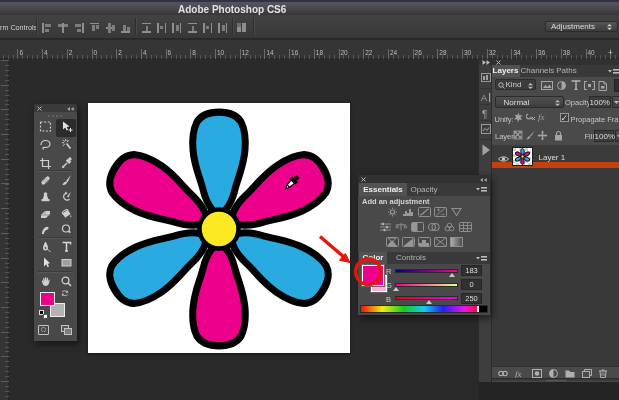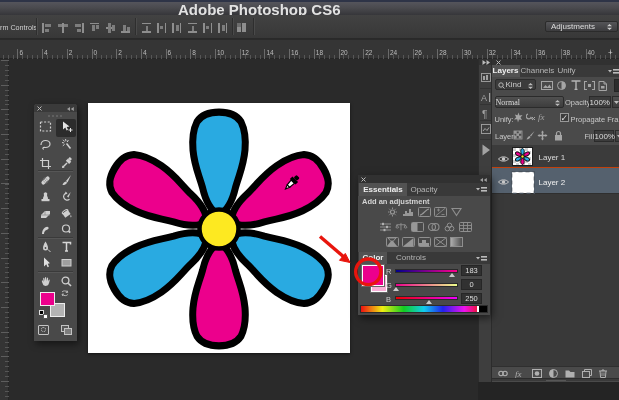--- a/index.html
+++ b/index.html
@@ -9,21 +9,21 @@
   .eye svg { display:block; }
   #stage { position:relative; width:619px; height:400px; overflow:hidden; }
 </style>
 </head>
 <body>
 <div id="stage">
 
   <div class="abs" style="left:0;top:0;width:619px;height:15px;
        background:linear-gradient(#55555c 0%, #4a4a4e 45%, #36363a 100%);
        border-top:2px solid #2e3447;">
-    <div class="abs" style="left:178px;top:1px;font-size:15px;font-weight:bold;color:#e2e2e2;line-height:13px;">Adobe Photoshop CS6</div>
+    <div class="abs" style="left:178px;top:1px;font-size:10px;font-weight:bold;color:#e2e2e2;line-height:13px;">Adobe Photoshop CS6</div>
   </div>
 
   <div class="abs" id="optbar" style="left:0;top:15px;width:619px;height:24px;
        background:linear-gradient(#424242,#383838); border-bottom:1px solid #292929;">
     <div class="abs" style="left:0;top:8px;font-size:7.2px;color:#cfcfcf;">rm Controls</div>
     <div class="abs" style="left:36px;top:3px;height:17px;width:1px;background:#2e2e2e;box-shadow:1px 0 0 #4a4a4a;"></div>
     <div class="abs" style="left:135px;top:3px;height:17px;width:1px;background:#2e2e2e;box-shadow:1px 0 0 #4a4a4a;"></div>
     <div class="abs" style="left:232px;top:3px;height:17px;width:1px;background:#2e2e2e;box-shadow:1px 0 0 #4a4a4a;"></div>
     <div class="abs" style="left:253px;top:3px;height:17px;width:1px;background:#2e2e2e;box-shadow:1px 0 0 #4a4a4a;"></div>
     <div id="opticons">
@@ -590,21 +590,21 @@
     <svg class="abs" style="left:4px;top:1px;" width="5" height="5" viewBox="0 0 5 5">
         <path d="M0.5,0.5 L4.5,4.5 M4.5,0.5 L0.5,4.5" stroke="#b9b9b9" stroke-width="1"></path>
       </svg>
 
     <div class="abs" style="left:0;top:6px;width:128.5px;height:12px;background:#393939;"></div>
     <div class="abs" style="left:0px;top:6px;width:28px;height:12px;background:#525252;
          font-size:8px;font-weight:bold;color:#eee;text-align:center;line-height:12px;">Layers</div>
     <div class="abs" style="left:29px;top:6px;width:31px;height:12px;
          font-size:8px;color:#b5b5b5;text-align:center;line-height:12px;">Channels</div>
     <div class="abs" style="left:64px;top:6px;width:22px;height:12px;
-         font-size:8px;color:#b5b5b5;text-align:center;line-height:12px;">Unify</div>
+         font-size:8px;color:#b5b5b5;text-align:center;line-height:12px;">Paths</div>
     <svg class="abs" style="right:0px;top:10px;" width="11" height="5" viewBox="0 0 11 5">
       <path d="M0,1 L4,1 L2,3.5 Z" fill="#bbb"></path>
         <rect x="5" y="0" width="6" height="1.6" fill="#bbb"></rect>
         <rect x="5" y="3" width="6" height="1.6" fill="#bbb"></rect>
       </svg>
 
     <div class="abs" style="left:3px;top:20px;width:41px;height:11px;background:#3c3c3c;
          border:1px solid #2c2c2c;border-radius:2px;color:#ccc;font-size:8px;line-height:10px;">
       <svg class="abs" style="left:2px;top:2px;" width="7" height="7" viewBox="0 0 7 7">
           <circle cx="3" cy="3" r="2.2" fill="none" stroke="#b5b5b5" stroke-width="1"></circle>
@@ -634,21 +634,21 @@
           <path d="M1,0.5 H6 L8.5,3 V9.5 H1 Z" fill="none" stroke="#a5a5a5" stroke-width="1"></path>
           <path d="M6,0.5 V3 H8.5" fill="none" stroke="#a5a5a5" stroke-width="1"></path>
           <rect x="3" y="5" width="3.5" height="2.5" fill="#a5a5a5"></rect>
         </svg>
         <div class="abs" style="left:122px;top:19.5px;width:7px;height:13px;background:#2d2d2d;border:1px solid #242424;"></div>
       </div>
 
     <div class="abs" style="left:3px;top:36.5px;width:69px;height:12px;
          background:linear-gradient(#505050,#3d3d3d);border:1px solid #2b2b2b;border-radius:2px;
          font-size:8px;color:#ddd;line-height:11px;">
-      <span style="margin-left:0;font-family:Liberation Serif, serif;">Normal</span>
+      <span style="margin-left:8px;">Normal</span>
       <svg class="abs" style="right:3px;top:3px;" width="5" height="6" viewBox="0 0 5 6">
         <path d="M0,2.2 L2.5,0 L5,2.2 Z M0,3.8 L2.5,6 L5,3.8 Z" fill="#bbb"></path>
         </svg>
     </div>
     <div class="abs" style="left:73.5px;top:39px;font-size:7.5px;color:#c8c8c8;">Opacity:</div>
     <div class="abs" style="left:97px;top:36.5px;width:22px;height:12px;background:#3c3c3c;
          border:1px solid #2b2b2b;font-size:8px;color:#ddd;text-align:center;line-height:11px;">100%</div>
     <div class="abs" style="left:120px;top:36.5px;width:8.5px;height:12px;background:linear-gradient(#505050,#3d3d3d);
          border:1px solid #2b2b2b;">
         <svg class="abs" style="left:1.5px;top:4.5px;" width="5" height="3" viewBox="0 0 5 3">
@@ -696,21 +696,21 @@
          border:1px solid #2b2b2b;font-size:8px;color:#ddd;text-align:center;line-height:11px;">100%</div>
     <div class="abs" style="left:123px;top:70.5px;width:8.5px;height:12px;background:linear-gradient(#505050,#3d3d3d);
          border:1px solid #2b2b2b;">
         <svg class="abs" style="left:1.5px;top:4.5px;" width="5" height="3" viewBox="0 0 5 3">
           <path d="M0,0 L5,0 L2.5,3 Z" fill="#bbb"></path>
         </svg>
       </div>
 
     <div class="abs" style="left:0;top:86px;width:128.5px;height:221px;background:#393939;">
 
-      <div class="abs" style="left:0;top:0px;width:128.5px;height:23px;background:#3b3b3b;border-bottom:1px solid #c2410c;">
+      <div class="abs" style="left:0;top:0px;width:128.5px;height:23px;background:#3b3b3b;border-bottom:6px solid #c2410c;">
         <div class="eye abs" style="left:6px;top:10px;">
             <svg width="11" height="8" viewBox="0 0 11 8">
               <path d="M0.5,4 C2.2,1.2 8.8,1.2 10.5,4 C8.8,6.8 2.2,6.8 0.5,4 Z" fill="none" stroke="#c9c9c9" stroke-width="1"></path>
               <circle cx="5.5" cy="4" r="1.7" fill="#c9c9c9"></circle>
             </svg>
           </div>
         <div class="abs" style="left:20px;top:2px;width:21px;height:19px;background:#fff;border:1px solid #1d1d1d;overflow:hidden;">
           <svg width="19" height="17" viewBox="0 0 19 17">
             <rect width="19" height="17" fill="#fff"></rect>
               <g fill="#cfcfcf">
@@ -740,33 +740,20 @@
                 <path d="M 0,-1.4 C -0.9,-1.7 -1.6,-3 -1.7,-4.7 C -1.9,-6.6 -1.1,-7.9 0,-7.9 C 1.1,-7.9 1.9,-6.6 1.7,-4.7 C 1.6,-3 0.9,-1.7 0,-1.4 Z" transform="rotate(180)" fill="#ec008c" stroke="#000" stroke-width="0.9"></path>
                 <path d="M 0,-1.4 C -0.9,-1.7 -1.6,-3 -1.7,-4.7 C -1.9,-6.6 -1.1,-7.9 0,-7.9 C 1.1,-7.9 1.9,-6.6 1.7,-4.7 C 1.6,-3 0.9,-1.7 0,-1.4 Z" transform="rotate(240)" fill="#29aae1" stroke="#000" stroke-width="0.9"></path>
                 <path d="M 0,-1.4 C -0.9,-1.7 -1.6,-3 -1.7,-4.7 C -1.9,-6.6 -1.1,-7.9 0,-7.9 C 1.1,-7.9 1.9,-6.6 1.7,-4.7 C 1.6,-3 0.9,-1.7 0,-1.4 Z" transform="rotate(300)" fill="#ec008c" stroke="#000" stroke-width="0.9"></path>
                 <circle r="1.5" fill="#fde921" stroke="#000" stroke-width="0.7"></circle>
               </g>
           </svg>
         </div>
         <div class="abs" style="left:47px;top:8px;font-size:8px;color:#ddd;">Layer 1</div>
       </div>
 
-      <div class="abs" style="left:0;top:23px;width:128.5px;height:26px;background:#55616e;border-bottom:1px solid #2f2f2f;">
-        <div class="eye abs" style="left:6px;top:10px;">
-            <svg width="11" height="8" viewBox="0 0 11 8">
-              <path d="M0.5,4 C2.2,1.2 8.8,1.2 10.5,4 C8.8,6.8 2.2,6.8 0.5,4 Z" fill="none" stroke="#c9c9c9" stroke-width="1"></path>
-              <circle cx="5.5" cy="4" r="1.7" fill="#c9c9c9"></circle>
-            </svg>
-          </div>
-        <svg class="abs" style="left:19.5px;top:2.5px;" width="24" height="23" viewBox="0 0 24 23">
-            <rect x="1" y="1" width="22" height="21" fill="#fff"></rect>
-            <rect x="0.5" y="0.5" width="23" height="22" fill="none" stroke="#49525c" stroke-width="1.6" stroke-dasharray="4 3"></rect>
-          </svg>
-        <div class="abs" style="left:47px;top:10px;font-size:8px;color:#f0f0f0;">Layer 2</div>
-      </div>
     </div>
 
     <div class="abs" style="left:0;top:307px;width:128.5px;height:11.5px;background:#4a4a4a;border-top:1px solid #2f2f2f;" id="dockbottom">
         <svg class="abs" style="left:6px;top:2px" width="10" height="9" viewBox="0 0 10 9">
           <circle cx="3" cy="4.5" r="2.2" fill="none" stroke="#b0b0b0" stroke-width="1.1"></circle>
           <circle cx="7" cy="4.5" r="2.2" fill="none" stroke="#b0b0b0" stroke-width="1.1"></circle>
         </svg>
         <svg class="abs" style="left:23px;top:2px" width="10" height="9" viewBox="0 0 10 9">
           <text x="0" y="7.5" font-size="9" font-style="italic" fill="#b0b0b0" font-family="Liberation Serif">fx</text>
         </svg>

